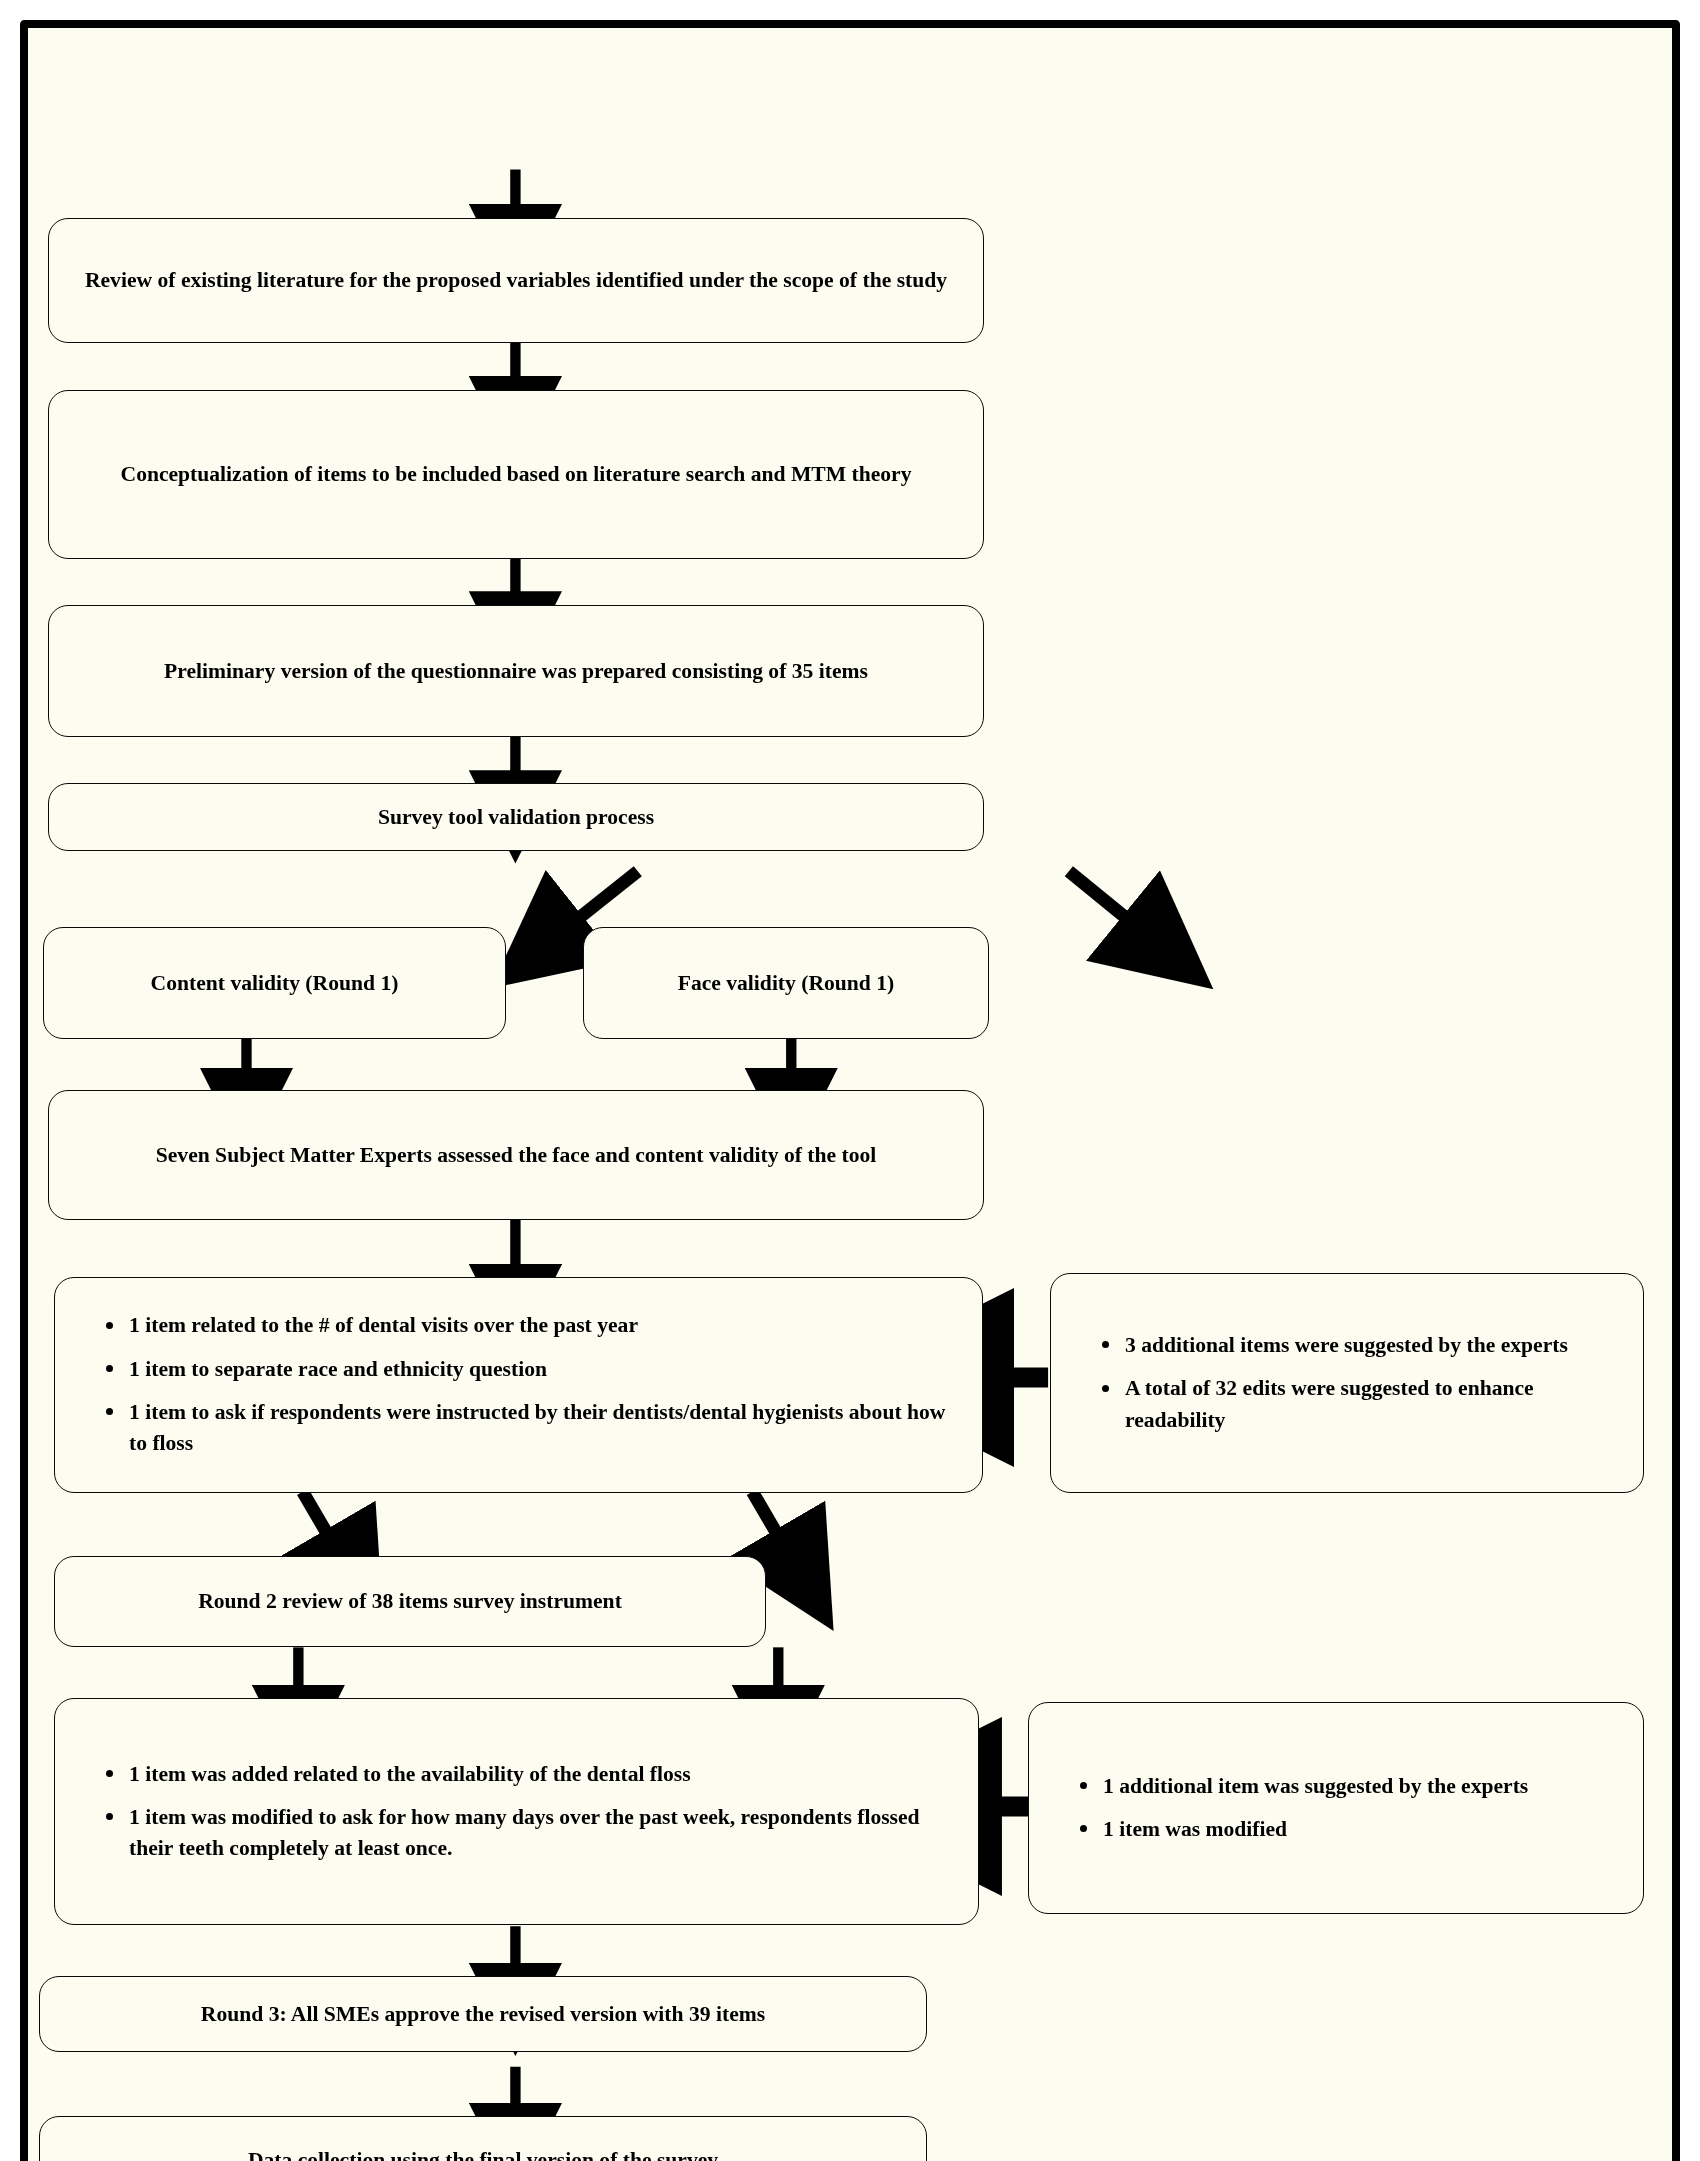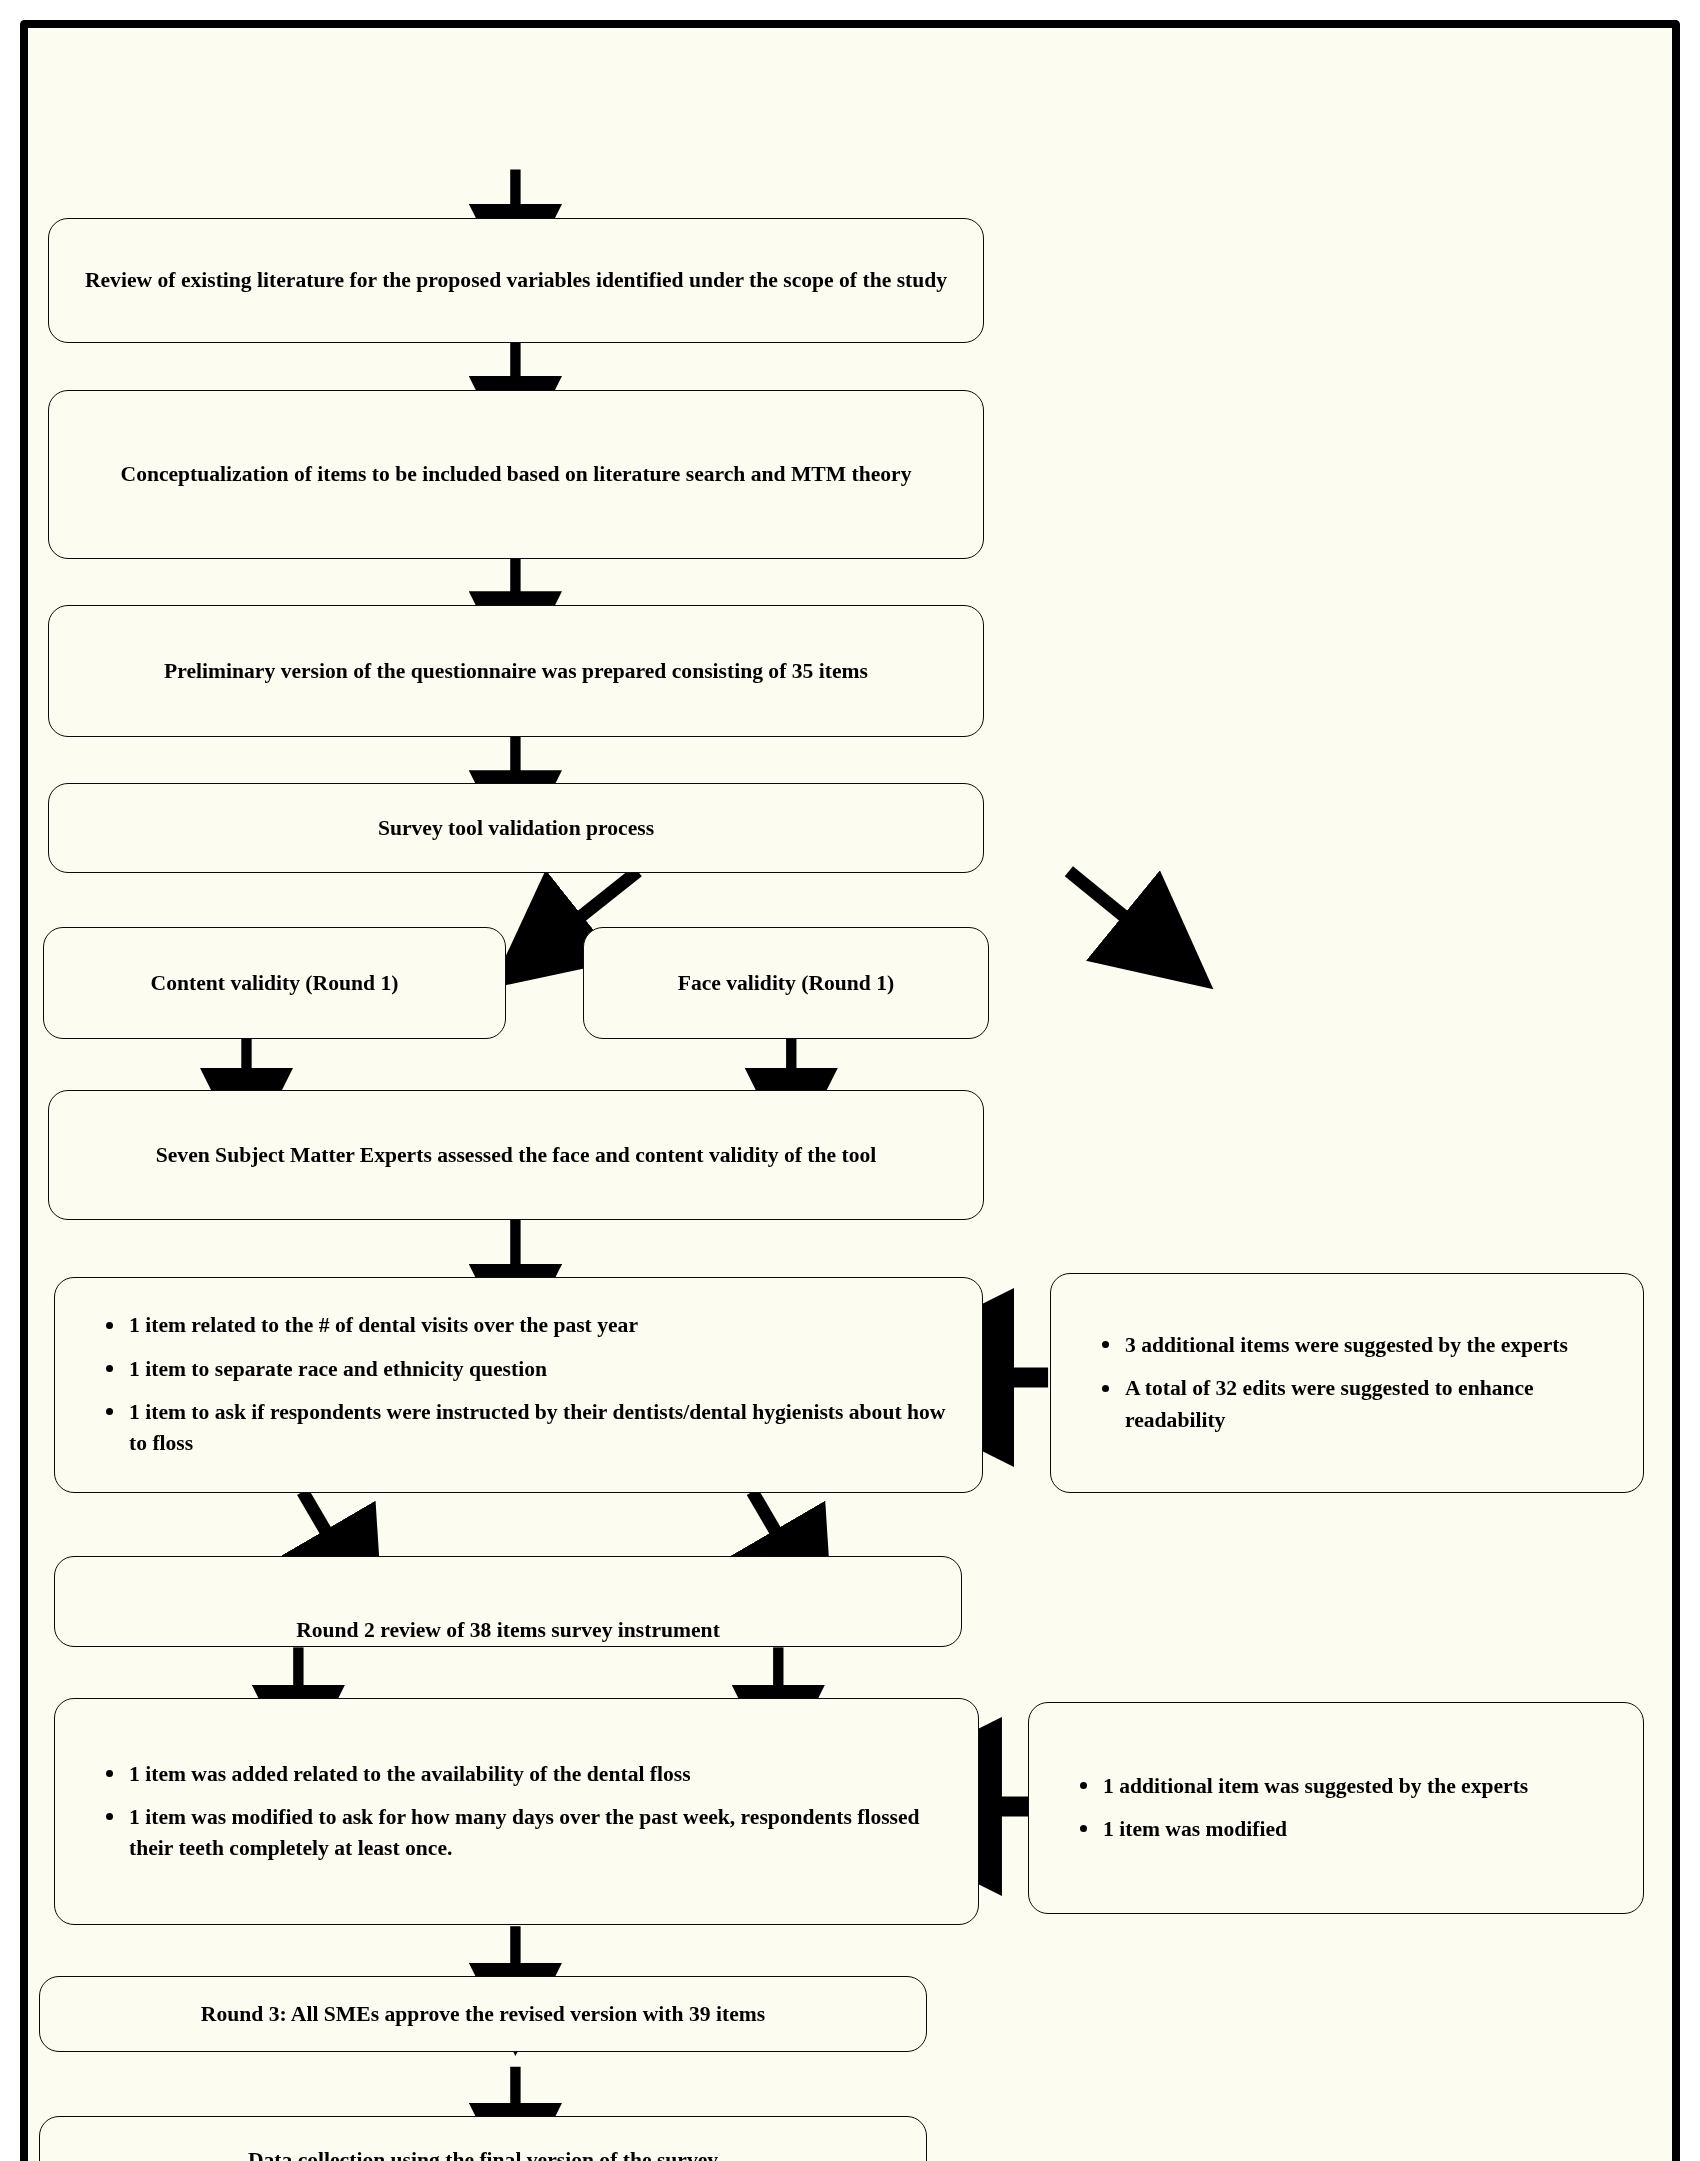--- a/index.html
+++ b/index.html
@@ -119,21 +119,21 @@
   </div>
 
   <div class="node" style="left:48px;top:390px;width:936px;height:169px;">
     <div class="label">Conceptualization of items to be included based on literature search and MTM theory</div>
   </div>
 
   <div class="node" style="left:48px;top:605px;width:936px;height:132px;">
     <div class="label">Preliminary version of the questionnaire was prepared consisting of 35 items</div>
   </div>
 
-  <div class="node" style="left:48px;top:783px;width:936px;height:90px;">
+  <div class="node" style="left:48px;top:783px;width:936px;height:68px;">
     <div class="label">Survey tool validation process</div>
   </div>
 
   <div class="node" style="left:43px;top:927px;width:463px;height:112px;">
     <div class="label">Content validity (Round 1)</div>
   </div>
 
   <div class="node" style="left:583px;top:927px;width:406px;height:112px;">
     <div class="label">Face validity (Round 1)</div>
   </div>
@@ -150,21 +150,21 @@
     </ul>
   </div>
 
   <div class="node bullets" style="left:1050px;top:1273px;width:594px;height:220px;">
     <ul>
       <li>3 additional items were suggested by the experts</li>
       <li>A total of 32 edits were suggested to enhance readability</li>
     </ul>
   </div>
 
-  <div class="node" style="left:54px;top:1556px;width:908px;height:91px;align-items:flex-end;">
+  <div class="node" style="left:54px;top:1556px;width:712px;height:91px;">
     <div class="label">Round 2 review of 38 items survey instrument</div>
   </div>
 
   <div class="node bullets" style="left:54px;top:1698px;width:925px;height:227px;">
     <ul>
       <li>1 item was added related to the availability of the dental floss</li>
       <li>1 item was modified to ask for how many days over the past week, respondents flossed their teeth completely at least once.</li>
     </ul>
   </div>
 

